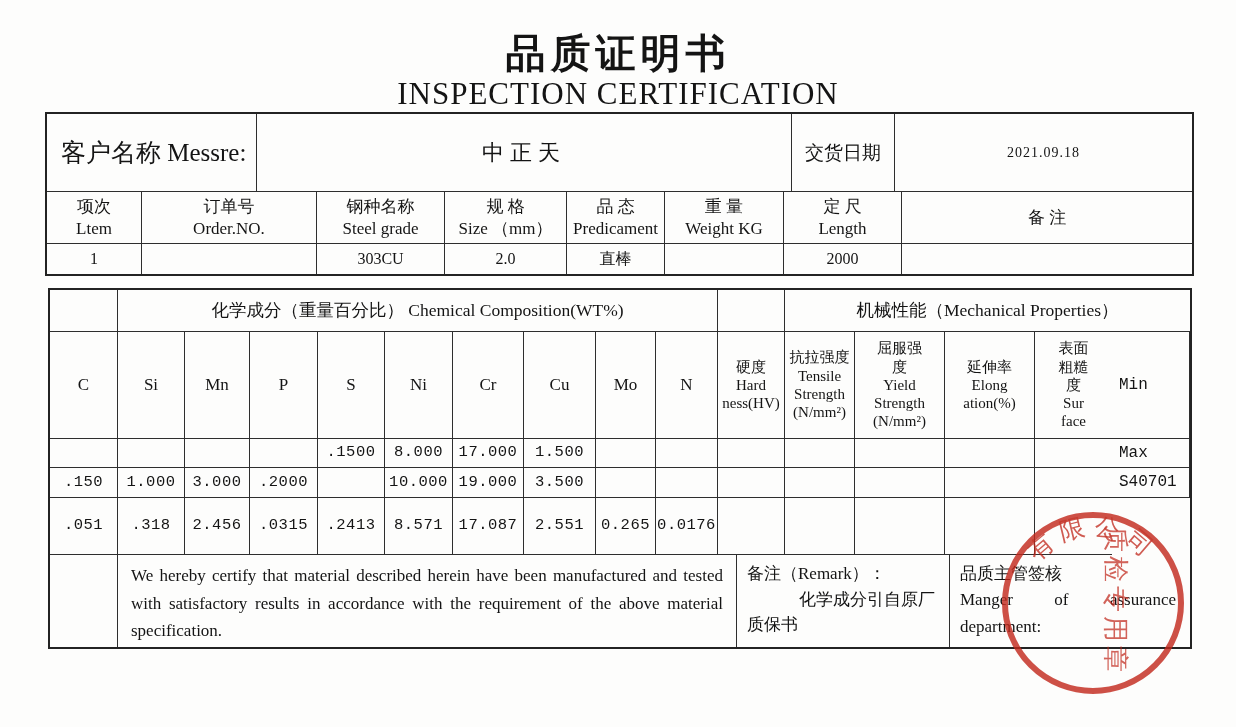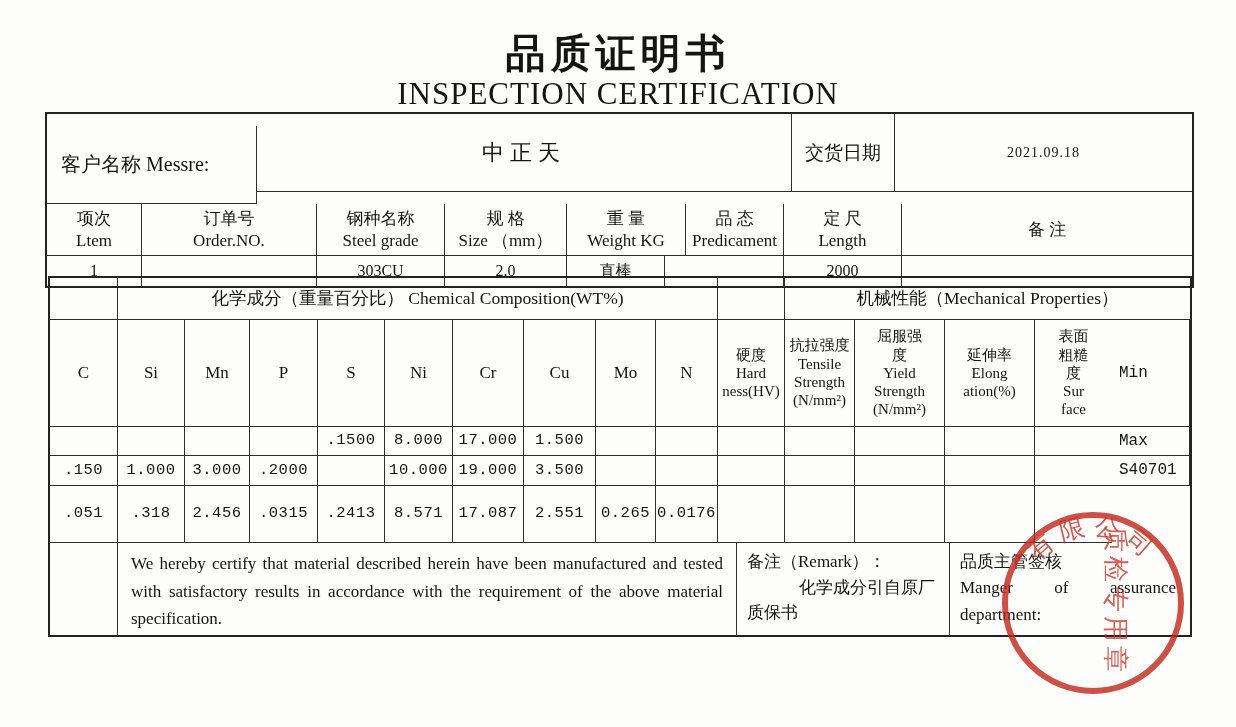--- a/index.html
+++ b/index.html
@@ -25,30 +25,30 @@
   .t1-row { display:flex; }
   .t1-cell {
     border-right:1.5px solid #2e2e2e; border-bottom:1.5px solid #2e2e2e;
     display:flex; align-items:center; justify-content:center;
     text-align:center; white-space:pre-line; line-height:1.25;
   }
   .t1-cell.last { border-right:none; }
   .rowA .t1-cell { height:78px; }
   .rowB .t1-cell { height:52px; font-size:17px; }
   .rowC .t1-cell { height:30px; font-size:16px; border-bottom:none; }
-  .cust-label { width:210px; justify-content:flex-start; padding-left:14px; font-size:20px;margin-top:12px; }
+  .cust-label { width:210px; justify-content:flex-start; padding-left:14px; font-size:25px; }
   .cust-value { width:535px; font-size:22px; letter-spacing:6px; }
   .date-label { width:103px; font-size:19px; }
   .date-value { width:297px; font-size:14px; letter-spacing:1px; }
   .cB0 { width:95px; }  .cB1 { width:175px; } .cB2 { width:128px; }
   .cB3 { width:122px; } .cB4 { width:98px; }  .cB5 { width:119px; }
   .cB6 { width:118px; } .cB7 { width:290px; }
   
   .tbl2 {
-    position:absolute; left:48px; top:276px; width:1144px;
+    position:absolute; left:48px; top:288px; width:1144px;
     border:2px solid #232323;
   }
   .grid2 {
     display:grid;
     grid-template-columns:68px 67px 65px 68px 67px 68px 71px 72px 60px 62px 67px 70px 90px 90px 77px 78px;
     grid-template-rows:42px 107px 29px 30px 57px;
   }
   .g-cell {
     border-right:1.5px solid #2e2e2e; border-bottom:1.5px solid #2e2e2e;
     display:flex; align-items:center; justify-content:center;
@@ -100,24 +100,24 @@
     </div>
     <div class="t1-row rowB">
       <div class="t1-cell cB0">项次
 Ltem</div>
       <div class="t1-cell cB1">订单号
 Order.NO.</div>
       <div class="t1-cell cB2">钢种名称
 Steel grade</div>
       <div class="t1-cell cB3">规 格
 Size （mm）</div>
+      <div class="t1-cell cB4">品 态
+Predicament</div>
       <div class="t1-cell cB5">重 量
 Weight KG</div>
-      <div class="t1-cell cB4">品 态
-Predicament</div>
       <div class="t1-cell cB6">定 尺
 Length</div>
       <div class="t1-cell cB7 last">备 注</div>
     </div>
     <div class="t1-row rowC">
       <div class="t1-cell cB0">1</div>
       <div class="t1-cell cB1"></div>
       <div class="t1-cell cB2">303CU</div>
       <div class="t1-cell cB3">2.0</div>
       <div class="t1-cell cB4">直棒</div>

